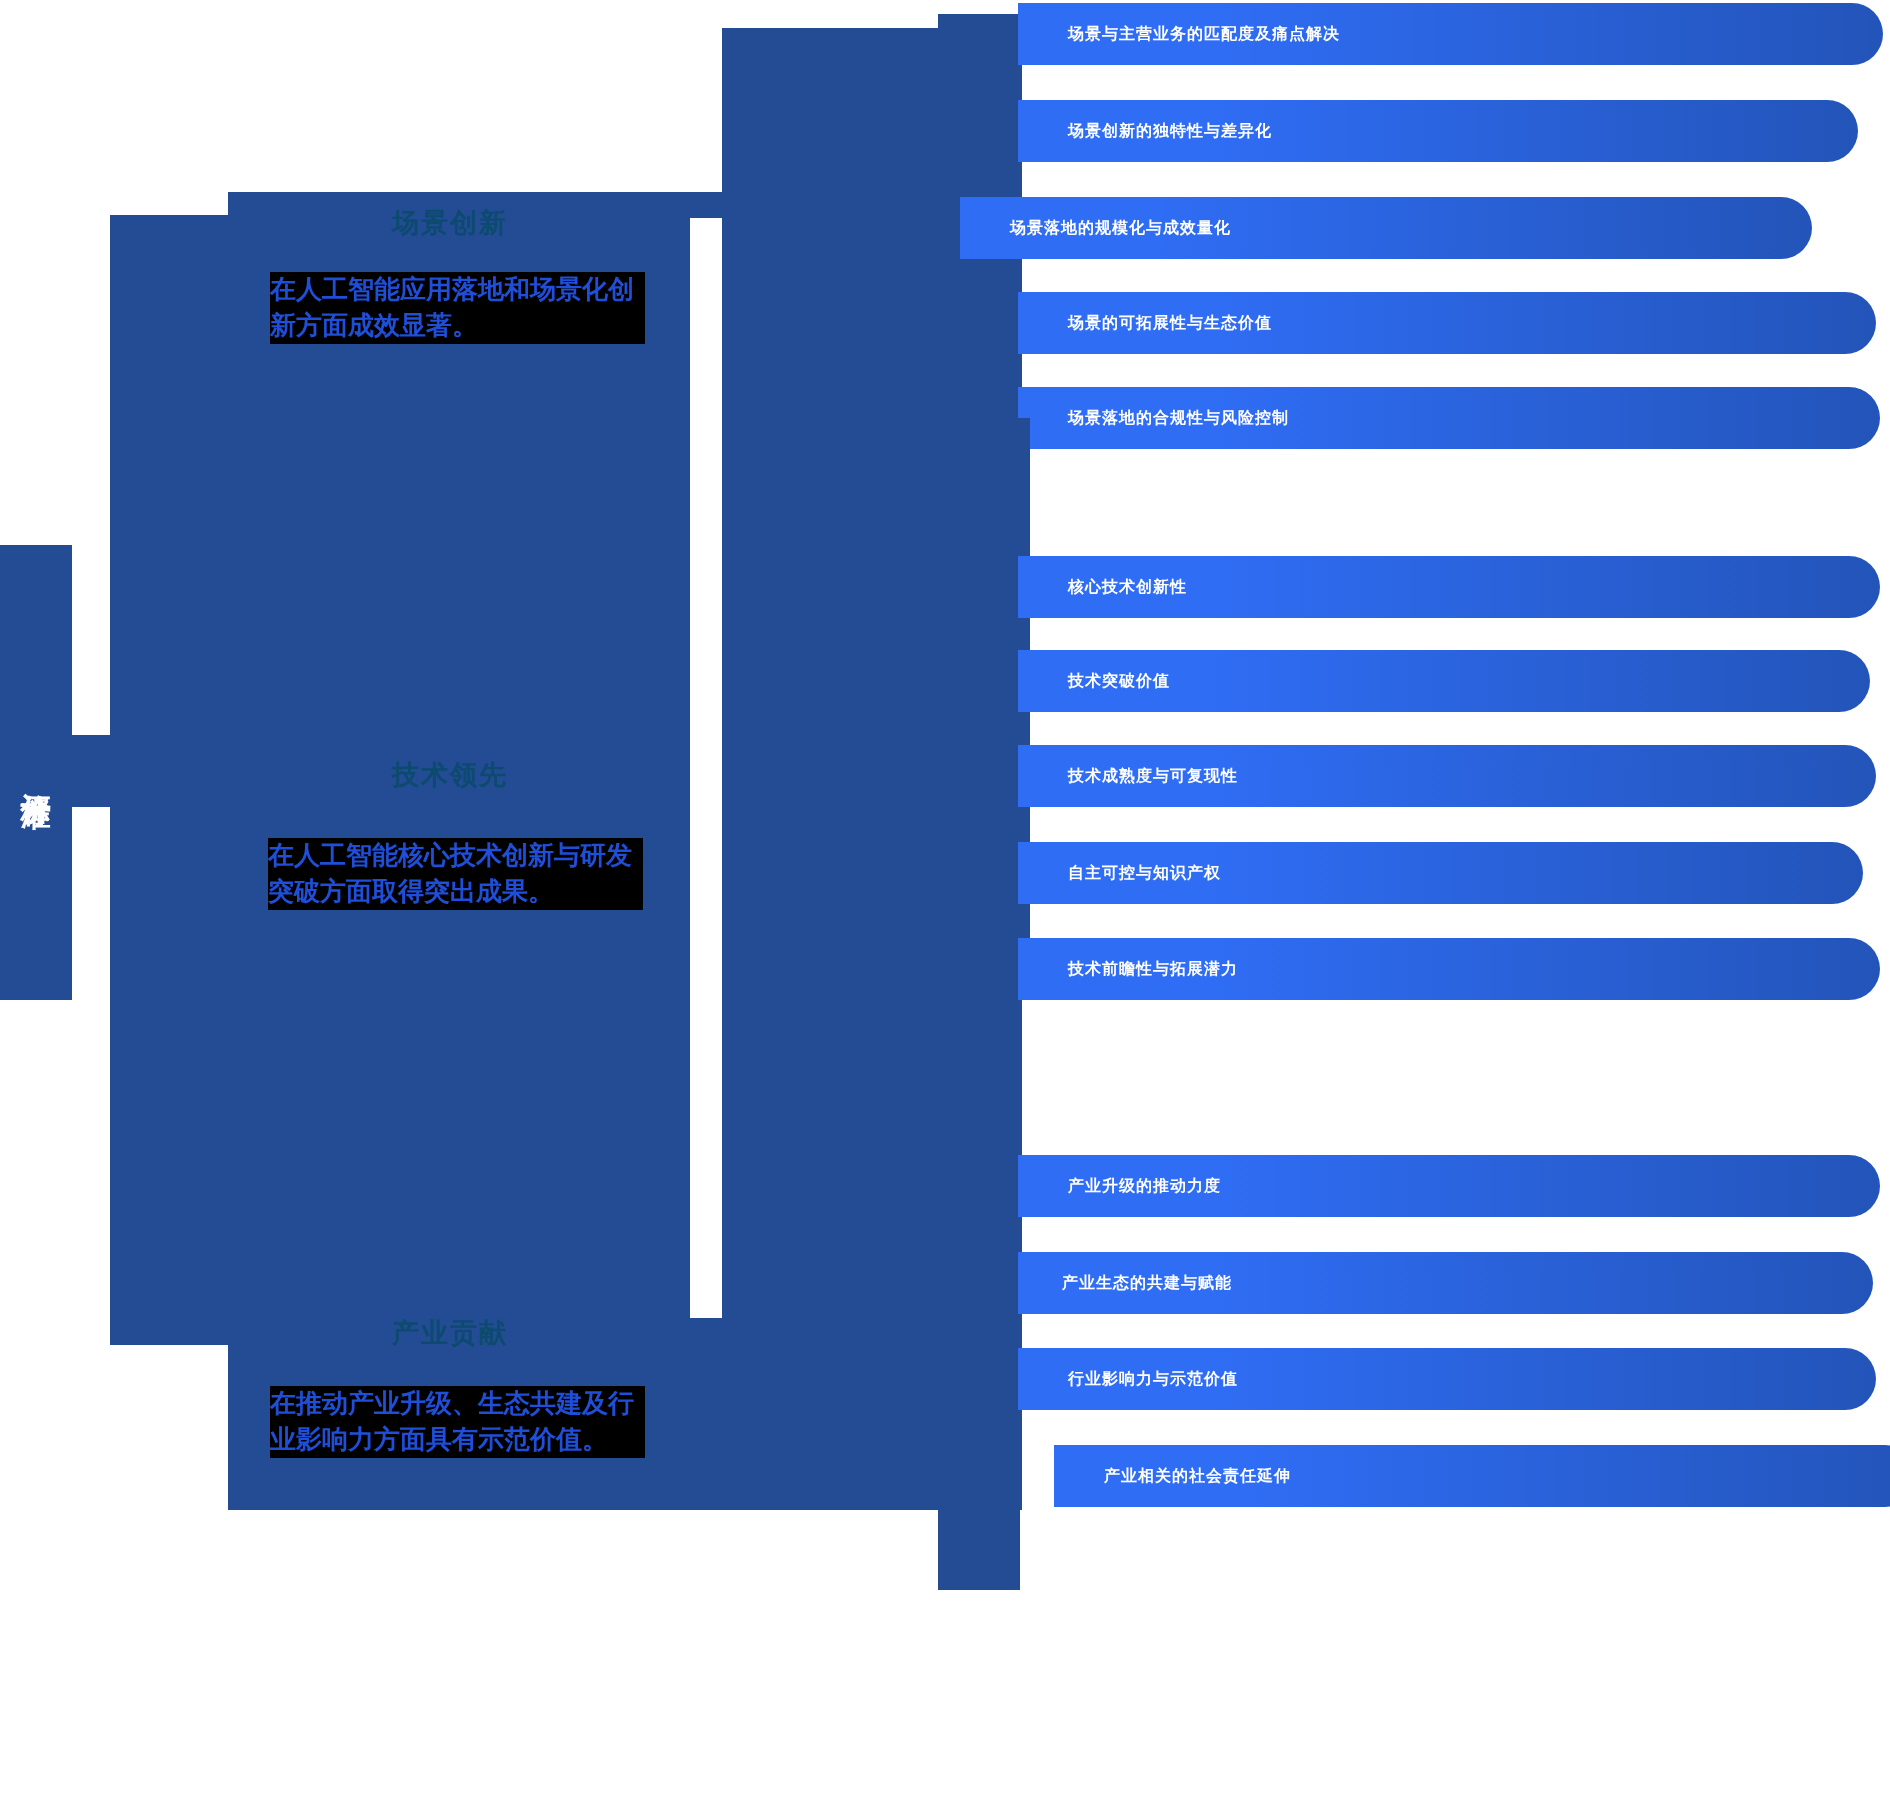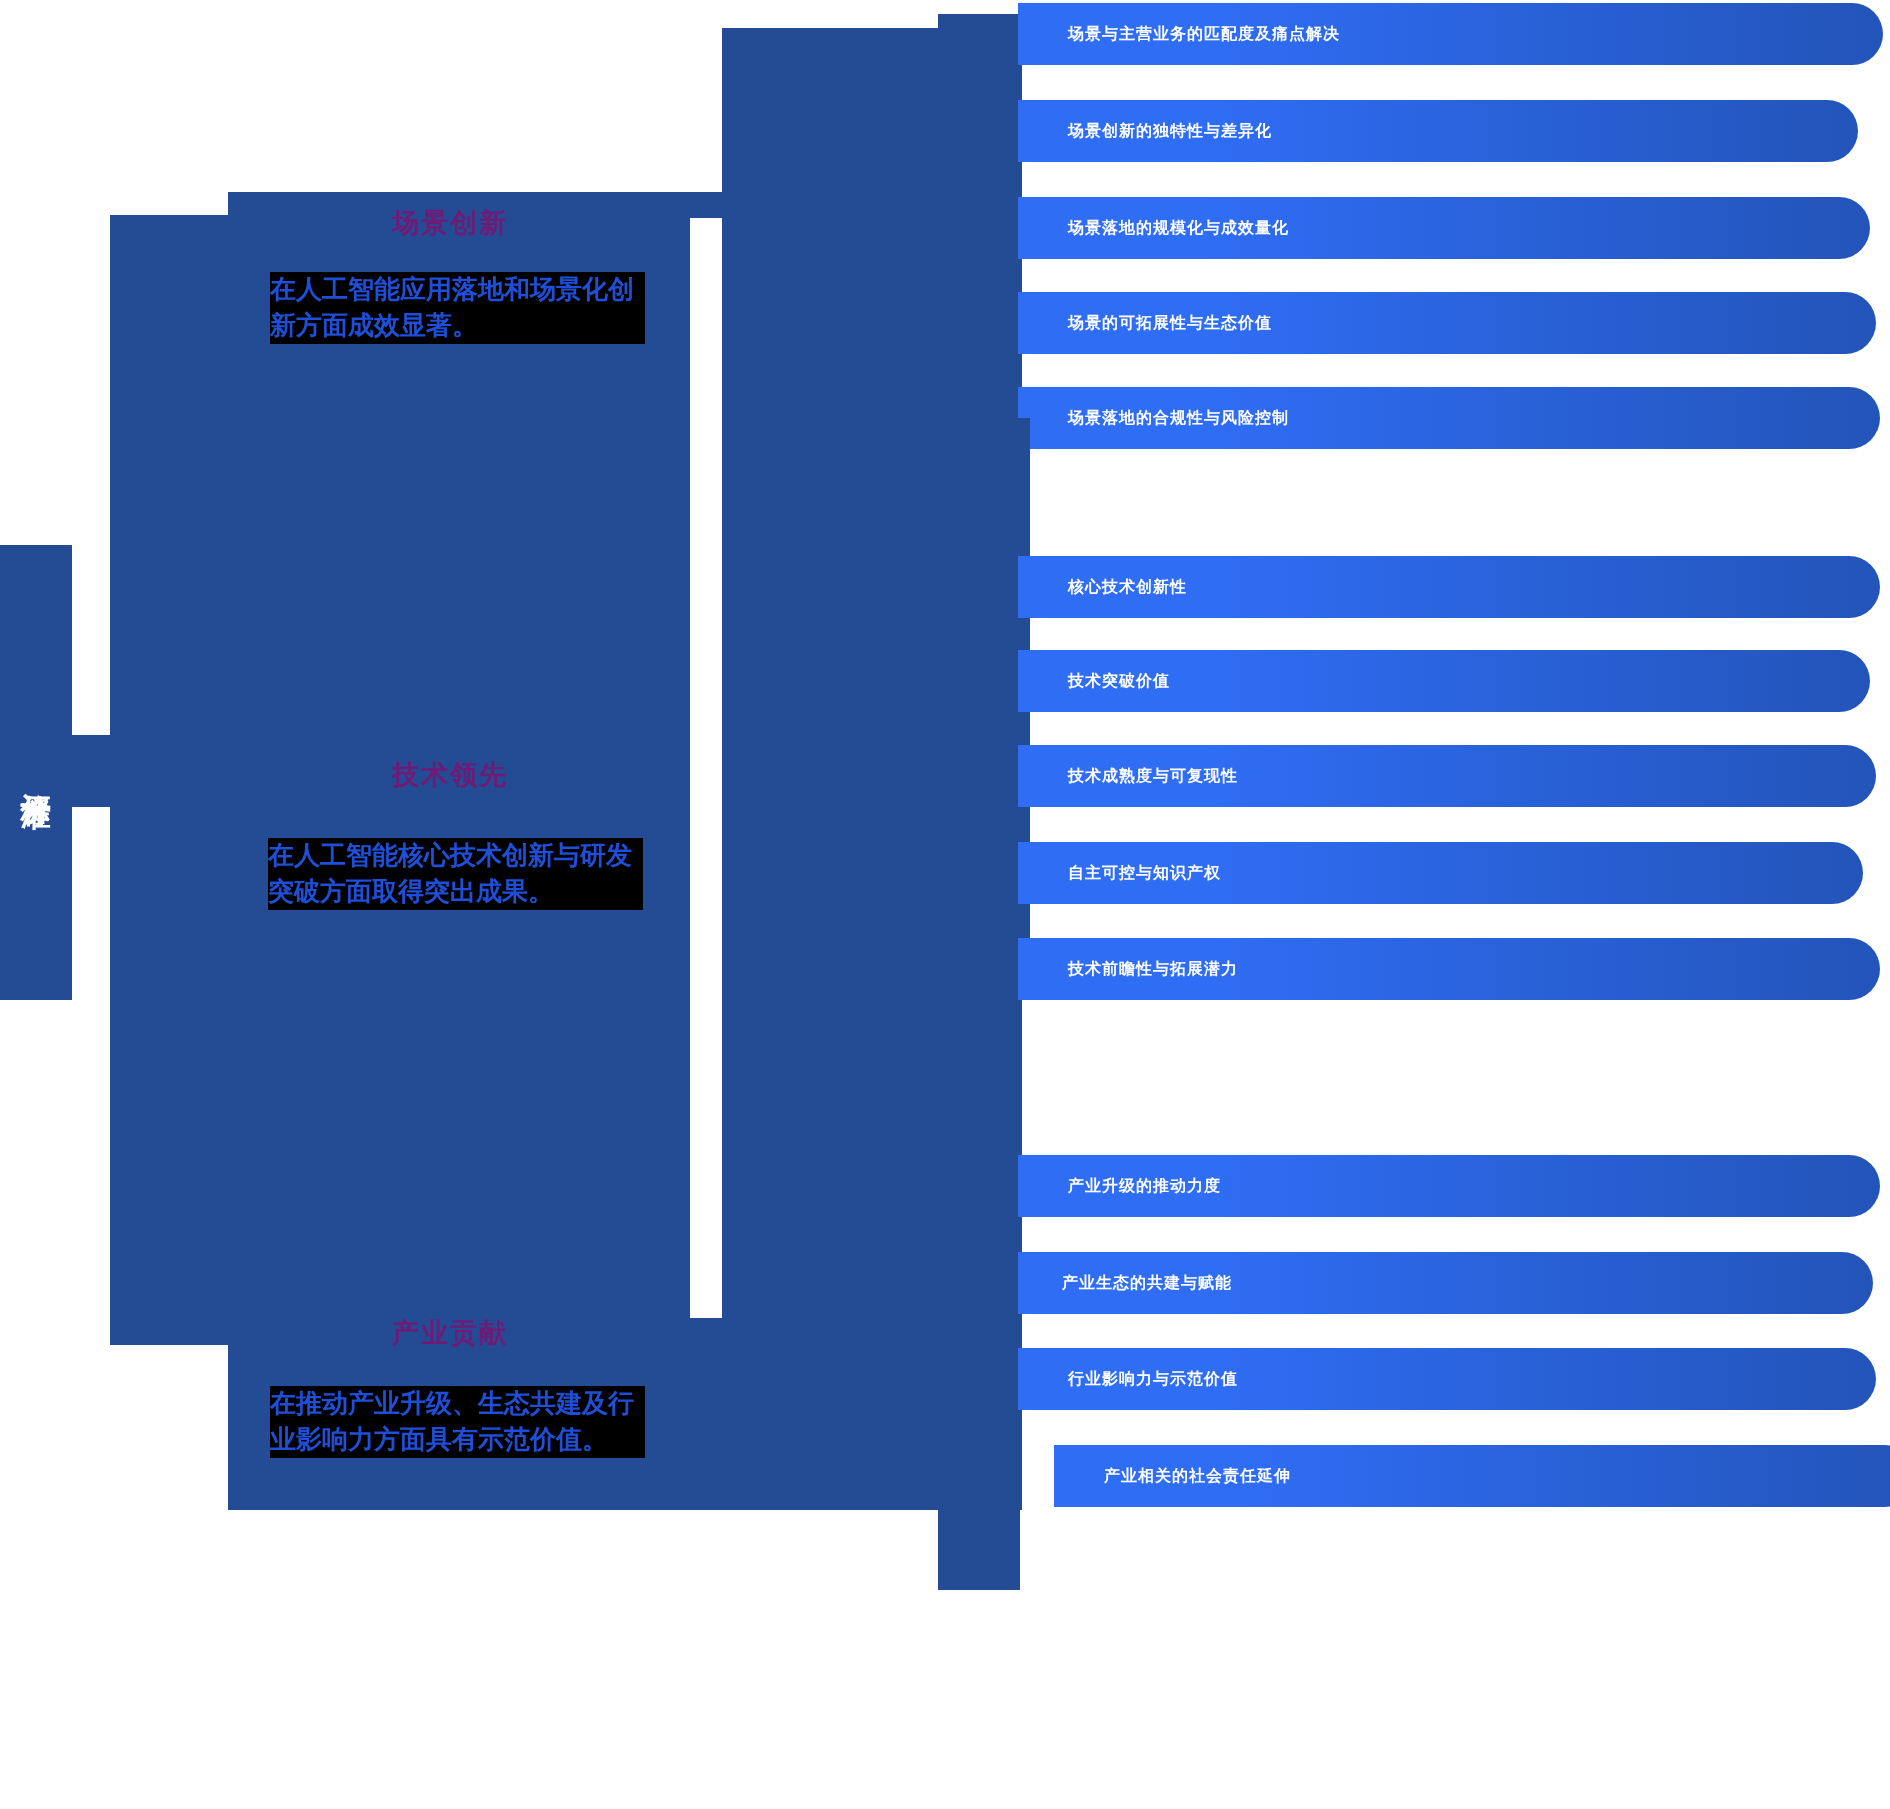--- a/index.html
+++ b/index.html
@@ -49,21 +49,21 @@
     background: #234c95;
   }
 
   
   .branch {
     position: absolute;
     background: #234c95;
   }
   .branch-title {
     position: absolute;
-    color: #701a75;
+    color: #0c4a6e;
     font-size: 27px;
     font-weight: bold;
     letter-spacing: 2px;
     white-space: nowrap;
   }
   .branch-desc {
     position: absolute;
     background: #000000;
     color: #1f4fd8;
     font-size: 26px;
@@ -112,21 +112,21 @@
   <div class="branch" style="left:228px; top:192px; width:500px; height:26px;"></div>
   <div class="branch" style="left:722px; top:28px; width:300px; height:1040px;"></div>
 
   <div class="branch-title" style="left:392px; top:205px;">场景创新</div>
   <div class="branch-desc" style="left:270px; top:272px;">在人工智能应用落地和场景化创新方面成效显著。</div>
 
   <div class="leaf-spine" style="left:938px; top:14px; height:440px;"></div>
 
   <div class="leaf" style="left:1018px; top:3px; width:865px;">场景与主营业务的匹配度及痛点解决</div>
   <div class="leaf" style="left:1018px; top:100px; width:840px;">场景创新的独特性与差异化</div>
-  <div class="leaf" style="left:1018px; top:197px; width:852px;">场景落地的规模化与成效量化</div>
+  <div class="leaf" style="left:960px; top:197px; width:852px;">场景落地的规模化与成效量化</div>
   <div class="leaf" style="left:1018px; top:292px; width:858px;text-align:center;">场景的可拓展性与生态价值</div>
   <div class="leaf" style="left:1018px; top:387px; width:862px;">场景落地的合规性与风险控制</div>
 
   <div class="branch" style="left:938px; top:418px; width:92px; height:160px;"></div>
   <div class="branch" style="left:938px; top:560px; width:92px; height:420px;"></div>
 
   <div class="branch-title" style="left:392px; top:757px;">技术领先</div>
   <div class="branch-desc" style="left:268px; top:838px;">在人工智能核心技术创新与研发突破方面取得突出成果。</div>
 
   <div class="leaf-spine" style="left:938px; top:560px; height:420px;"></div>

